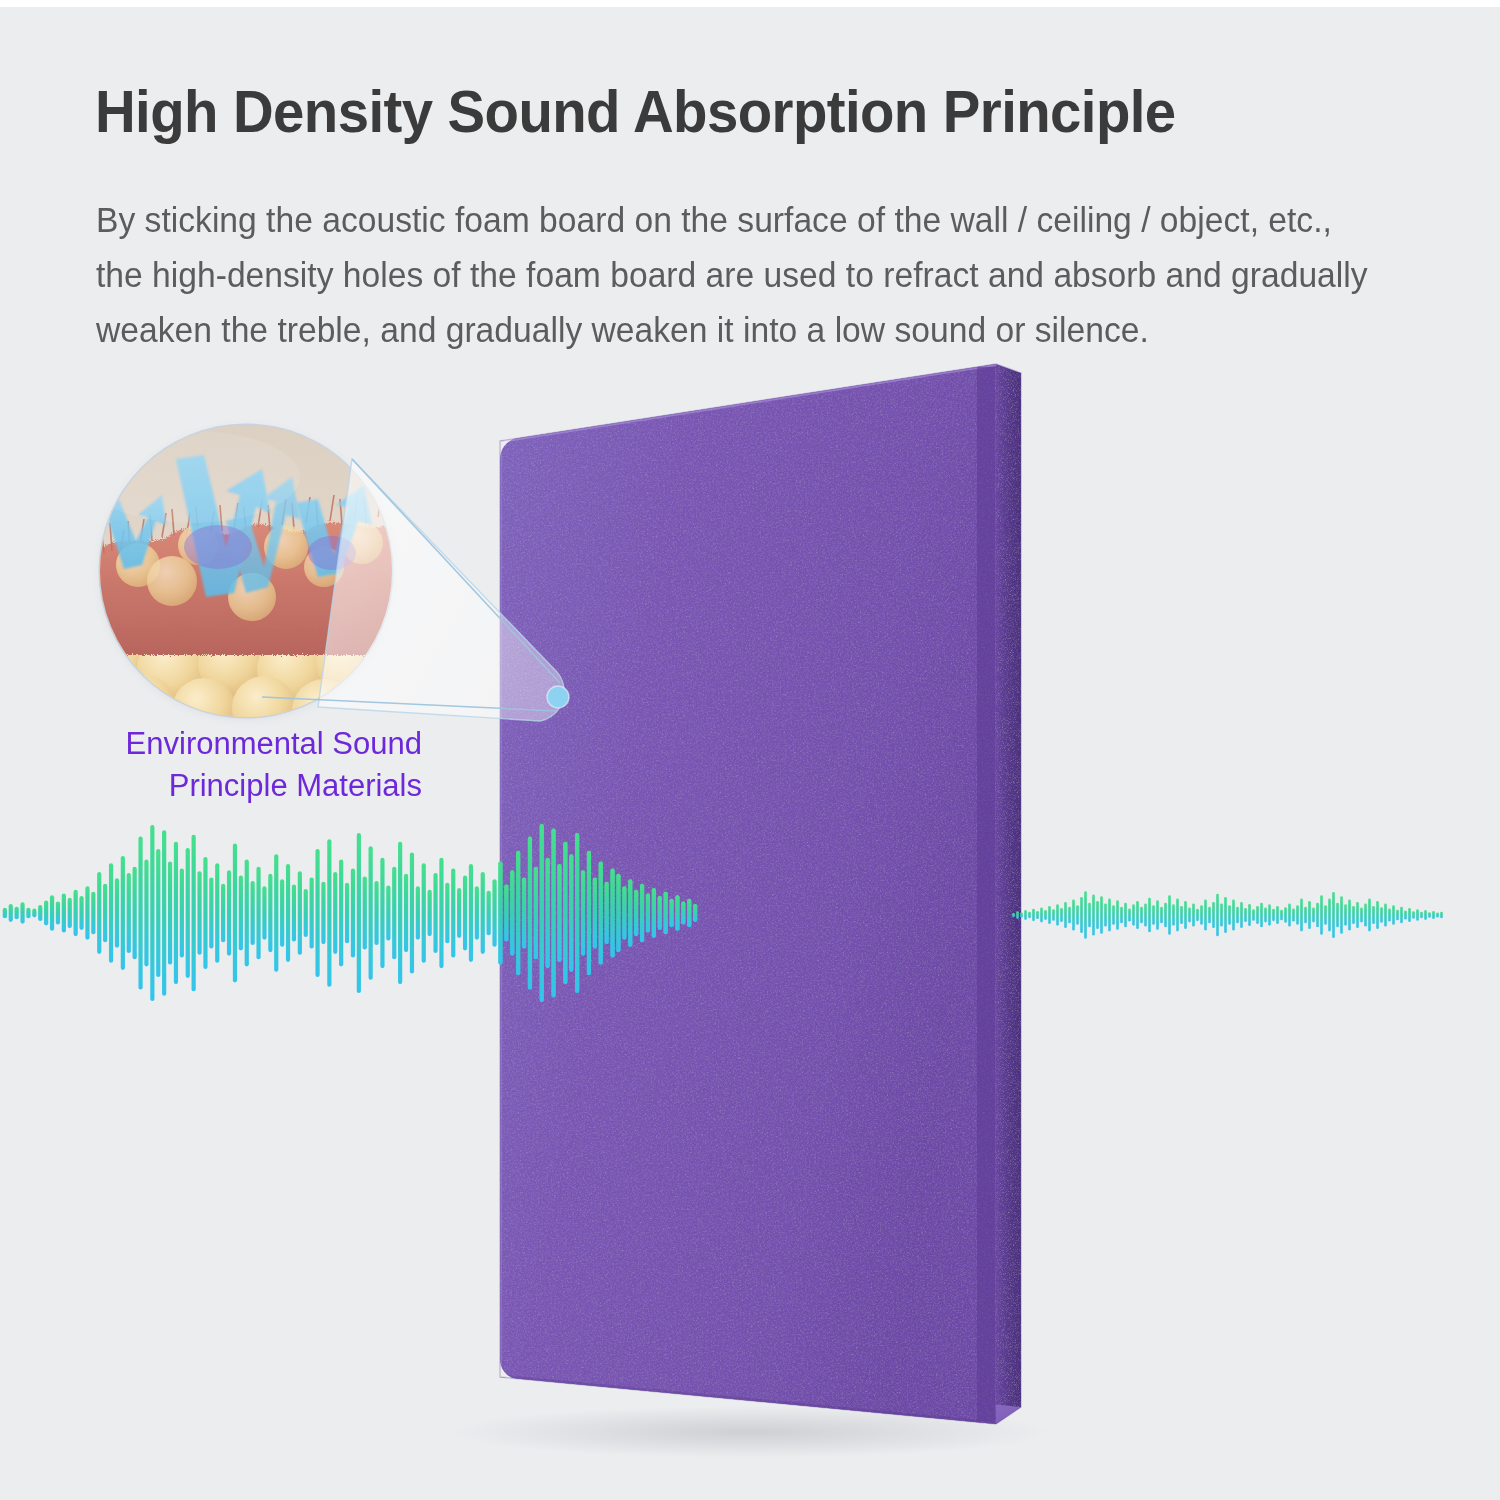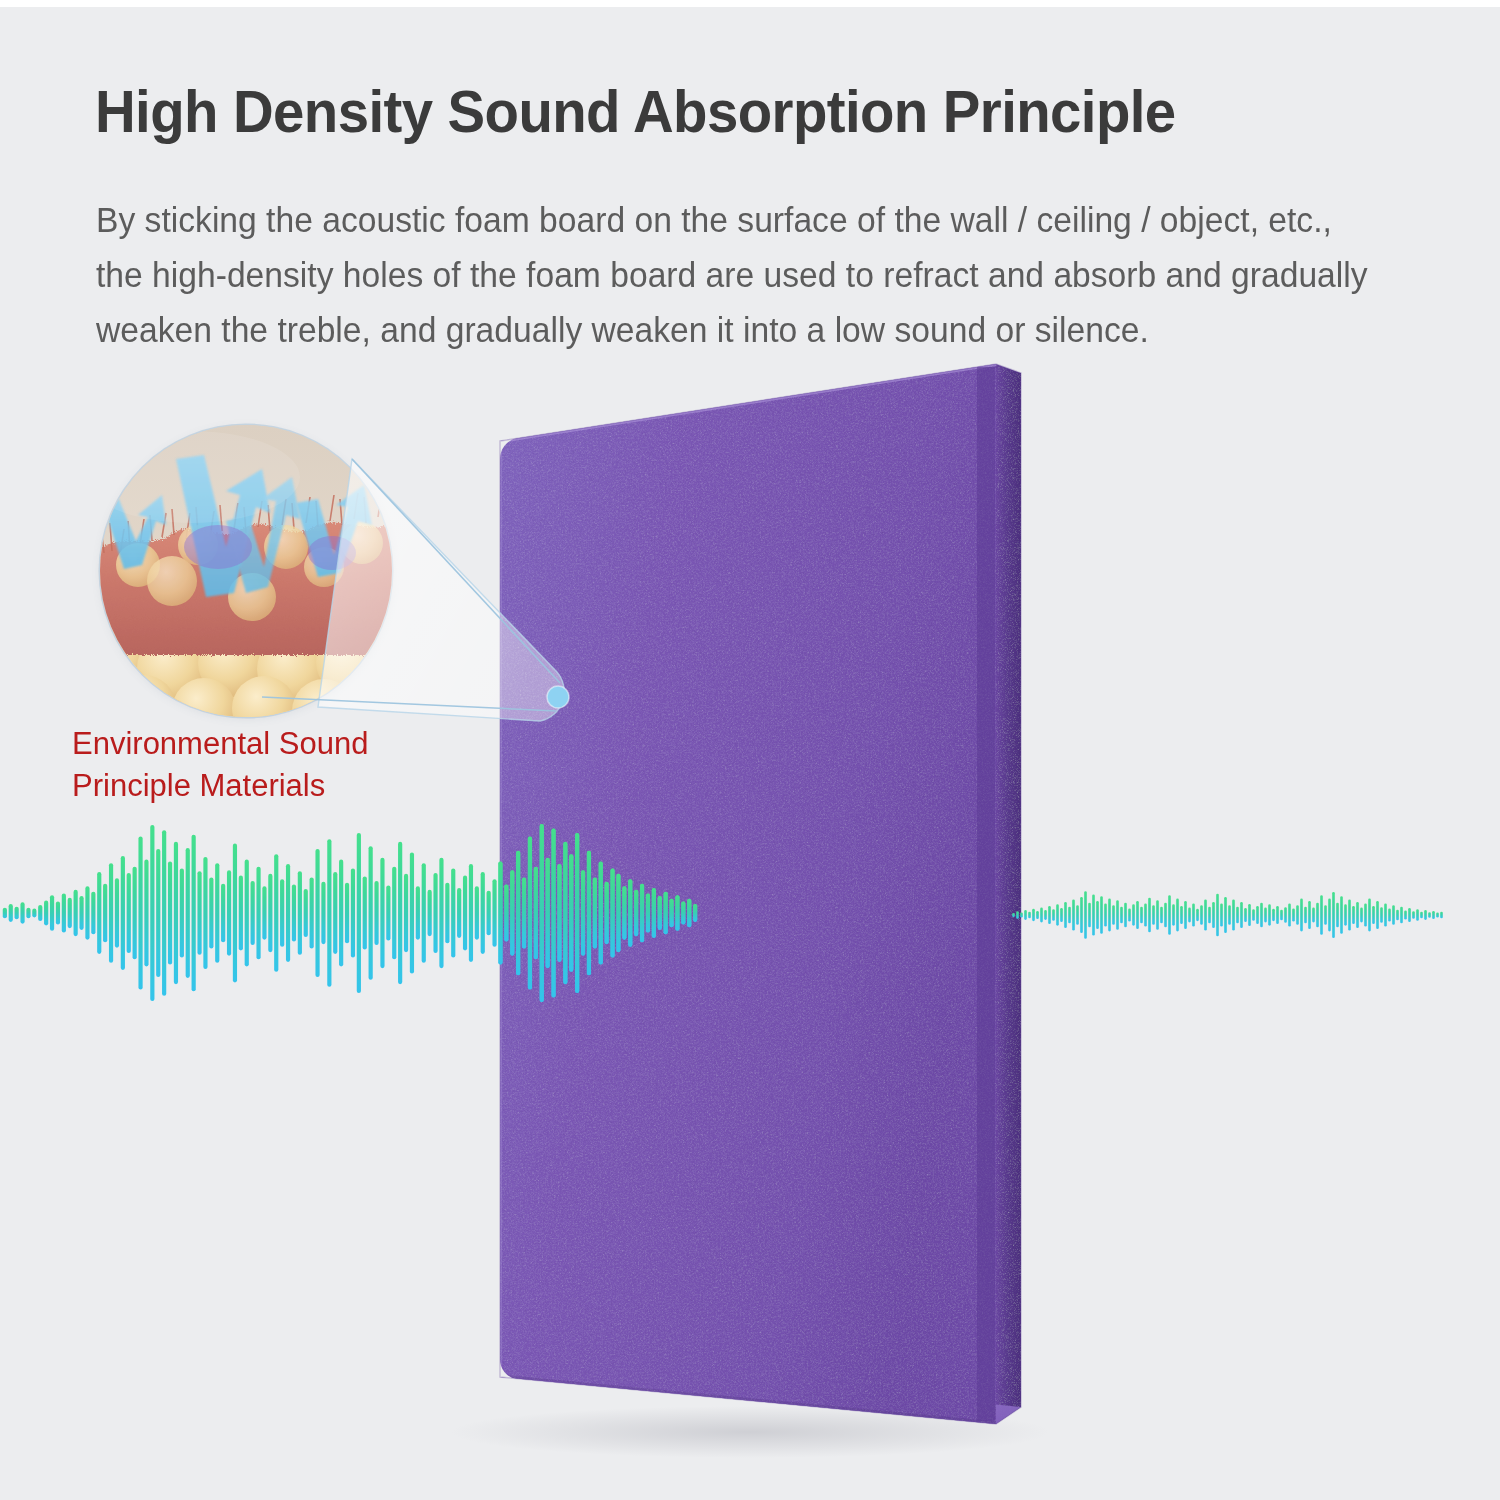--- a/index.html
+++ b/index.html
@@ -70,24 +70,24 @@
                 0 2px 10px rgba(90,110,130,0.10);
     background: #ded2c4;
   }
   #magnifier svg { display: block; }
 
   #magnifier-caption {
     position: absolute;
     left: 72px;
     top: 716px;
     width: 350px;
-    text-align: left;
+    text-align: right;
     font-size: 31px;
     line-height: 42px;
-    color: #b91c1c;
+    color: #6d28d9;
     font-weight: 400;
   }
 
   
   .wave {
     position: absolute;
     pointer-events: none;
   }
   #wave-in  { left: 0px;    top: 806px; width: 700px; height: 200px; }
   #wave-out { left: 1010px; top: 858px; width: 435px; height: 100px; }

